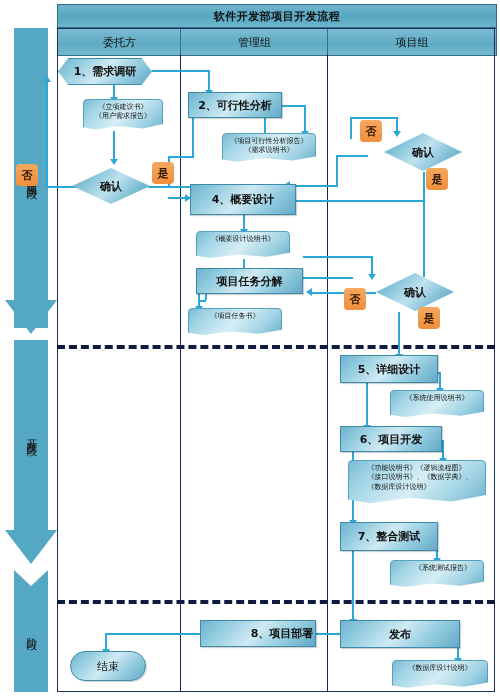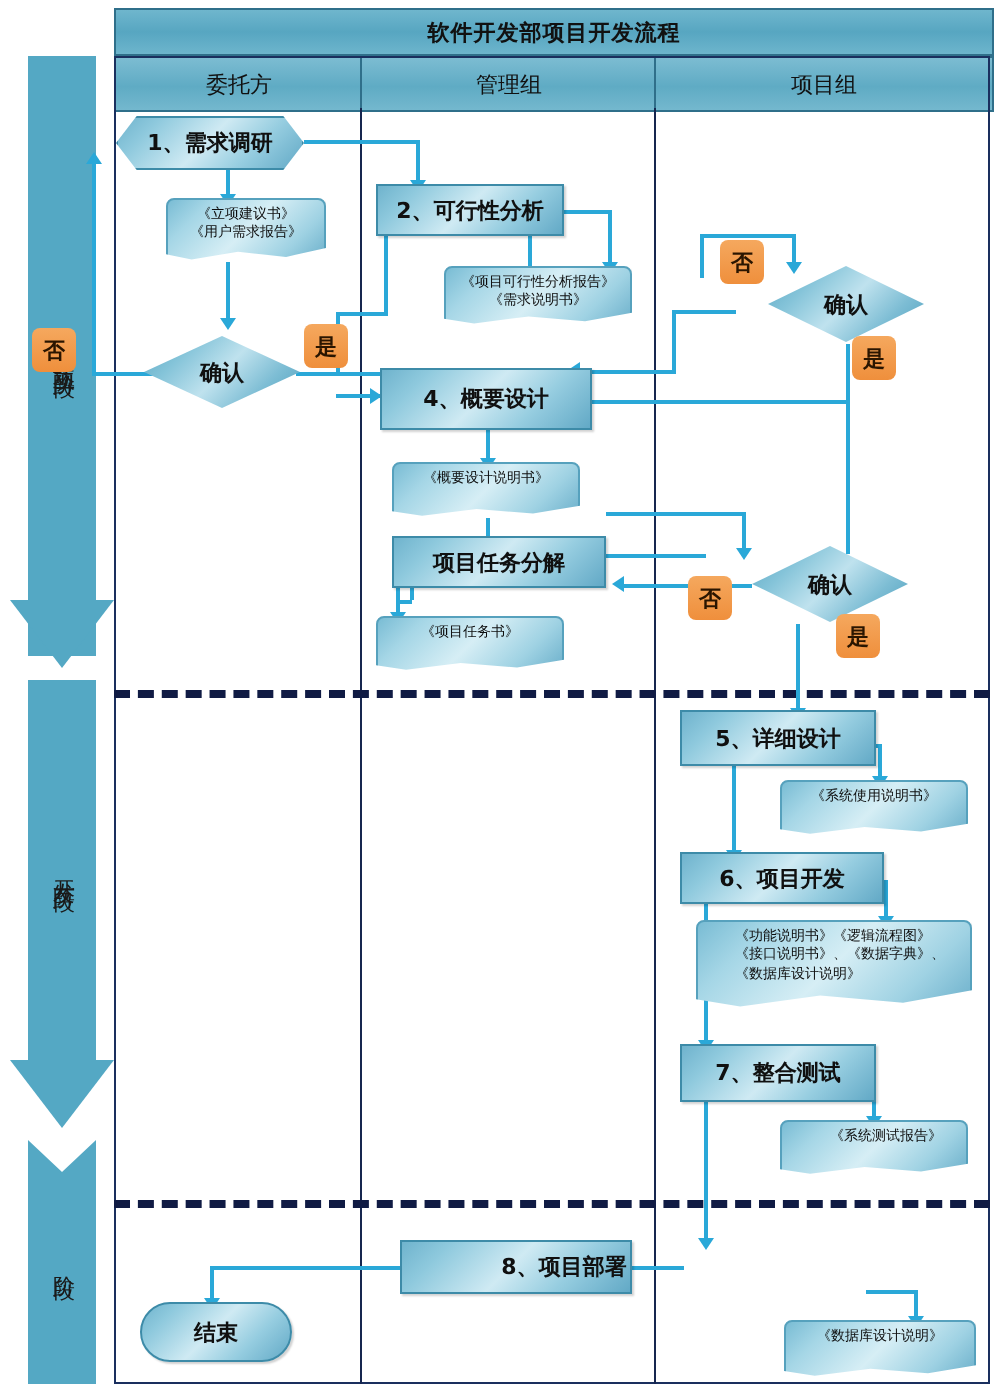--- a/index.html
+++ b/index.html
@@ -73,21 +73,21 @@
   .dia{
     background:linear-gradient(135deg,#5aa7c3 0%,#85c4d9 25%,#bfe2ee 50%,#7dbdd4 75%,#4e9fbd 100%);
     display:flex;align-items:center;justify-content:center;
     font-size:11px;color:#101010;font-weight:bold;
     clip-path:polygon(50% 0,100% 50%,50% 100%,0 50%);
   }
   .term{
     background:linear-gradient(135deg,#6fb3cd 0%,#8ec9dd 18%,#cfeaf3 48%,#96cde0 72%,#62a9c6 100%);
     border:1px solid #3d8ba8;border-radius:18px;
     display:flex;align-items:center;justify-content:center;
-    font-size:11px;color:#101010;font-weight:bold;
+    font-size:11px;color:#101010;font-weight:normal;
     box-shadow:1px 1px 1px rgba(0,0,0,.18);
   }
   .tag{
     background:linear-gradient(180deg,#f5a85e 0%,#ef8f3c 100%);
     border-radius:4px;
     display:flex;align-items:center;justify-content:center;
     font-size:11px;color:#2a1500;font-weight:bold;
   }
 
   
@@ -259,17 +259,18 @@
 
   <div class="node proc" style="left:340px;top:355px;width:98px;height:28px;">5、详细设计</div>
   <div class="node doc" style="left:390px;top:390px;width:94px;height:28px;">《系统使用说明书》</div>
   <div class="node proc" style="left:340px;top:426px;width:102px;height:26px;">6、项目开发</div>
   <div class="node doc" style="left:348px;top:460px;width:138px;height:45px;white-space:pre-line;text-align:left;padding-left:6px;">《功能说明书》《逻辑流程图》
 《接口说明书》、《数据字典》、
 《数据库设计说明》</div>
   <div class="node proc" style="left:340px;top:522px;width:98px;height:29px;">7、整合测试</div>
   <div class="node doc" style="left:390px;top:560px;width:94px;height:28px;padding-left:12px;">《系统测试报告》</div>
 
+  <div class="node proc" style="left:340px;top:620px;width:120px;height:28px;">发布</div>
   <div class="node doc" style="left:392px;top:660px;width:96px;height:29px;">《数据库设计说明》</div>
   <div class="node proc" style="left:200px;top:620px;width:116px;height:27px;padding-left:48px;">8、项目部署</div>
   <div class="node term" style="left:70px;top:651px;width:76px;height:30px;">结束</div>
 
 </div>
 
 </body></html>

